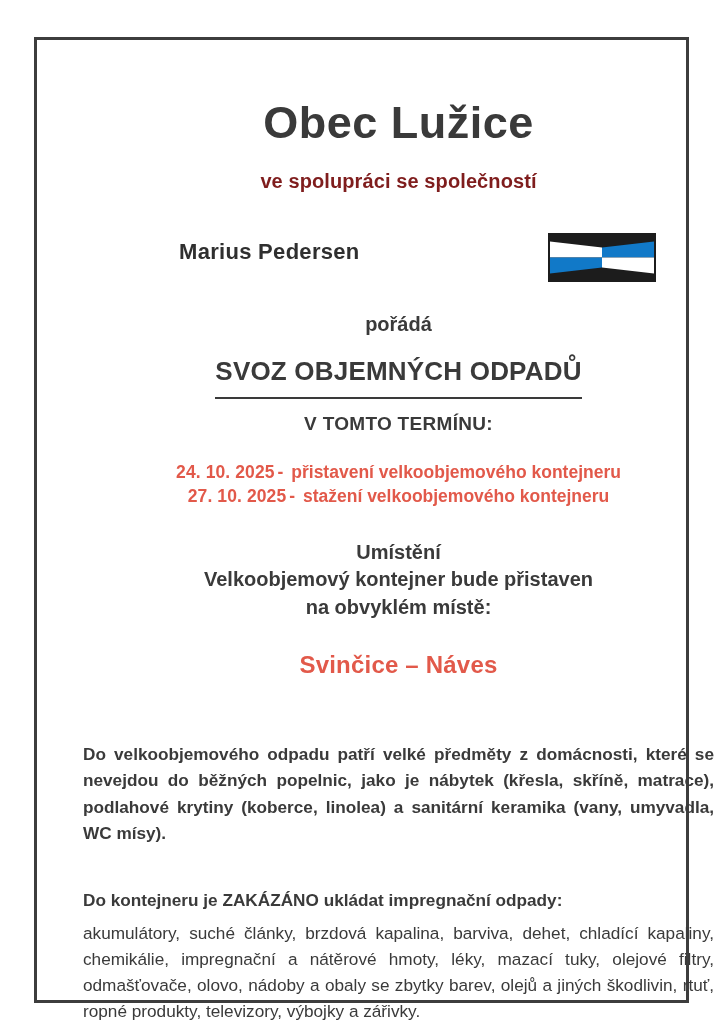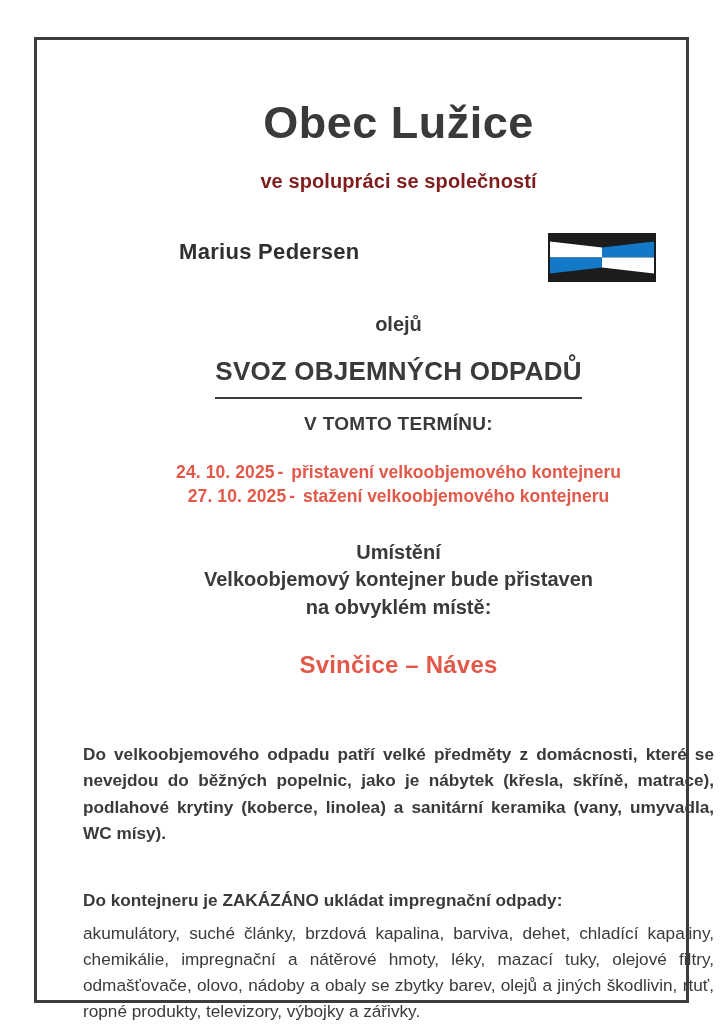--- a/index.html
+++ b/index.html
@@ -192,21 +192,21 @@
             <polygon points="54,14.5 106,8.5 106,24.5 54,24.5" fill="#1179c8"></polygon>
 
             <polygon points="2,24.5 54,24.5 54,34.5 2,40.5" fill="#1179c8"></polygon>
 
             <polygon points="54,24.5 106,24.5 106,40.5 54,34.5" fill="#ffffff"></polygon>
             <rect x="0" y="0" width="108" height="49" fill="none" stroke="#1c1c1c" stroke-width="2"></rect>
           </svg>
         </div>
       </div>
 
-      <div class="porada center">olejů</div>
+      <div class="porada center">pořádá</div>
 
       <div class="headline center">
         <span>SVOZ OBJEMNÝCH ODPADŮ</span>
       </div>
 
       <div class="term-label center">V TOMTO TERMÍNU:</div>
 
       <div class="dates">
         <div class="date-line">
           <span class="d-date">24. 10. 2025</span><span class="d-sep">-</span> <span class="d-action">přistavení velkoobjemového kontejneru</span>

